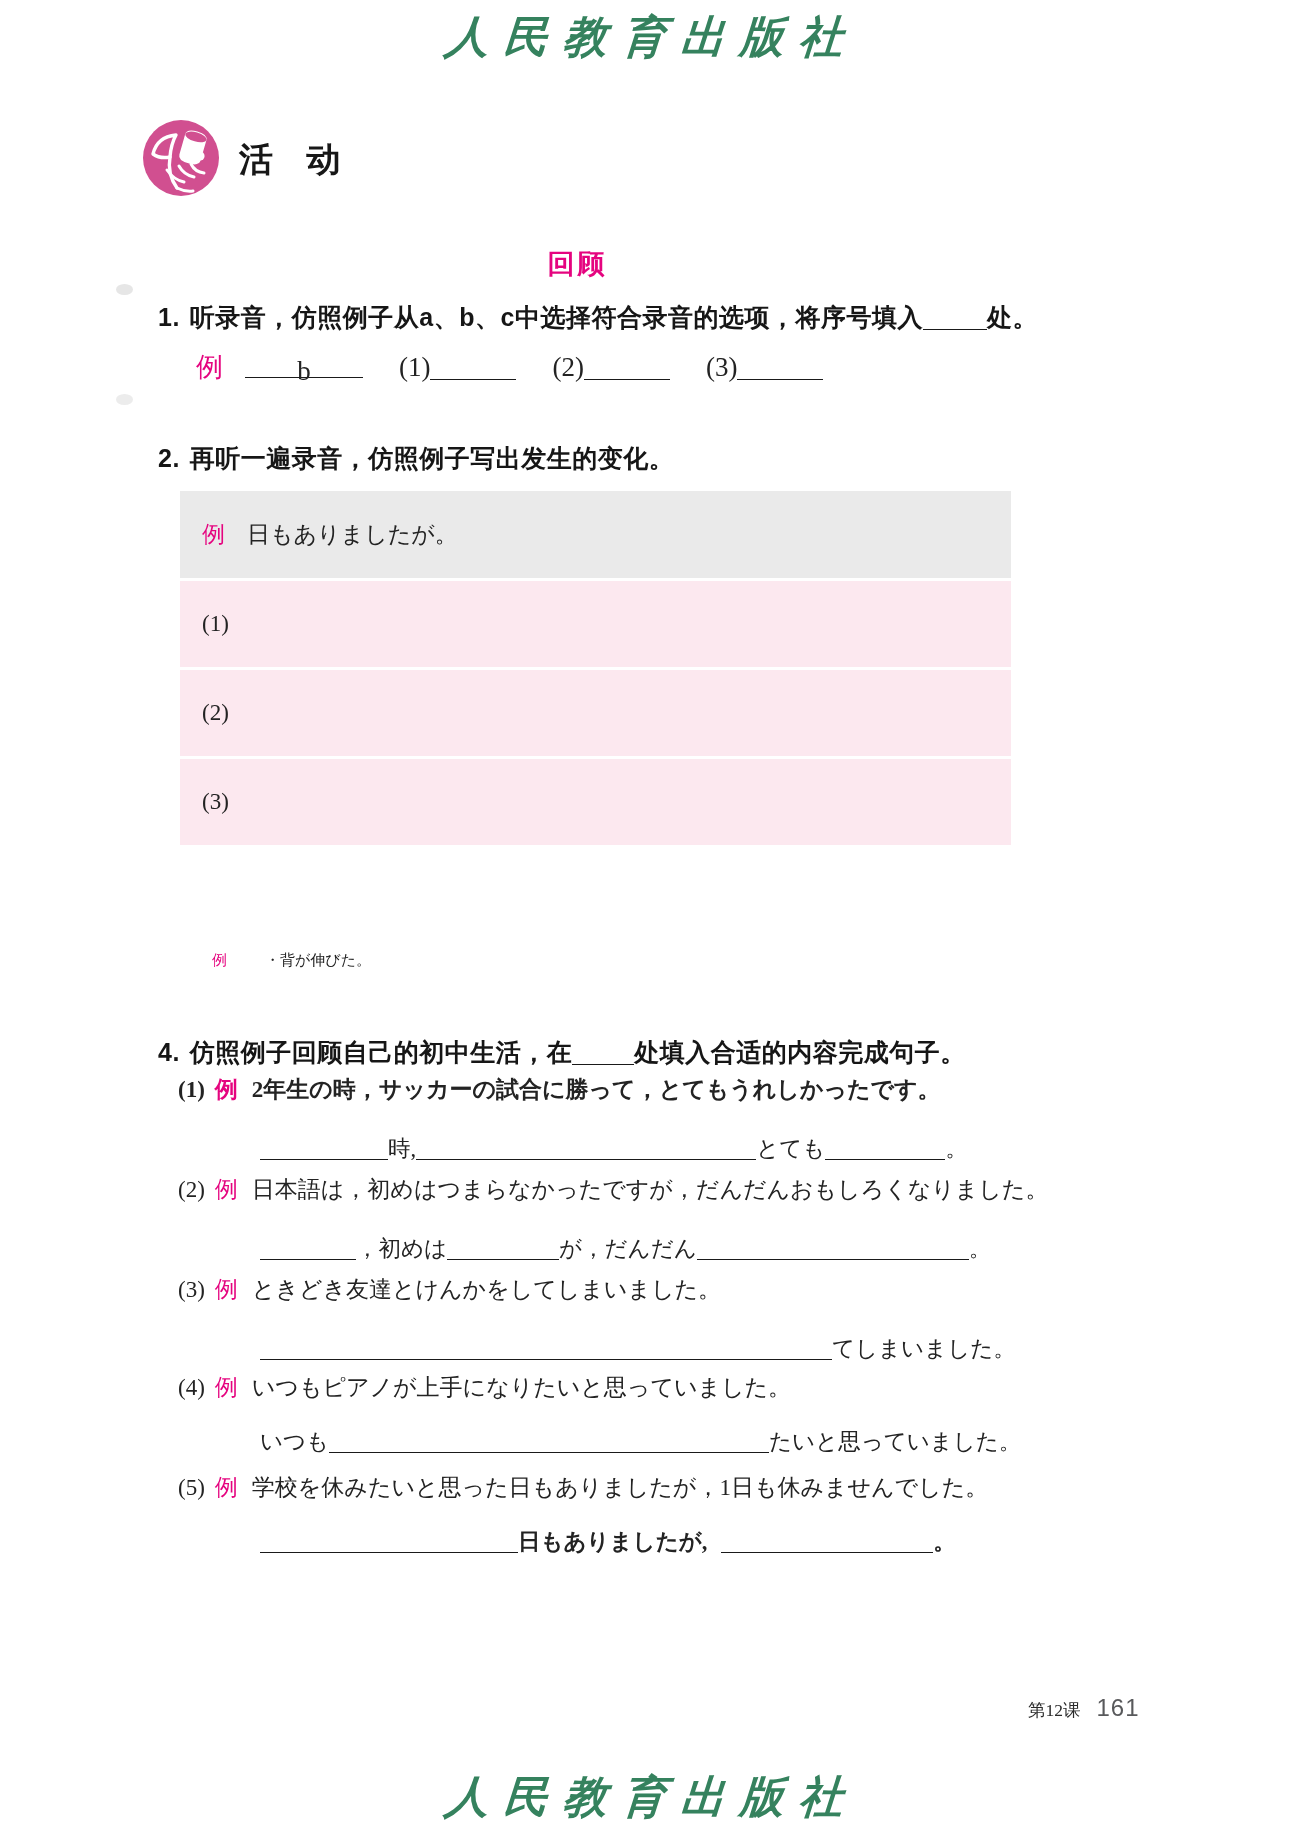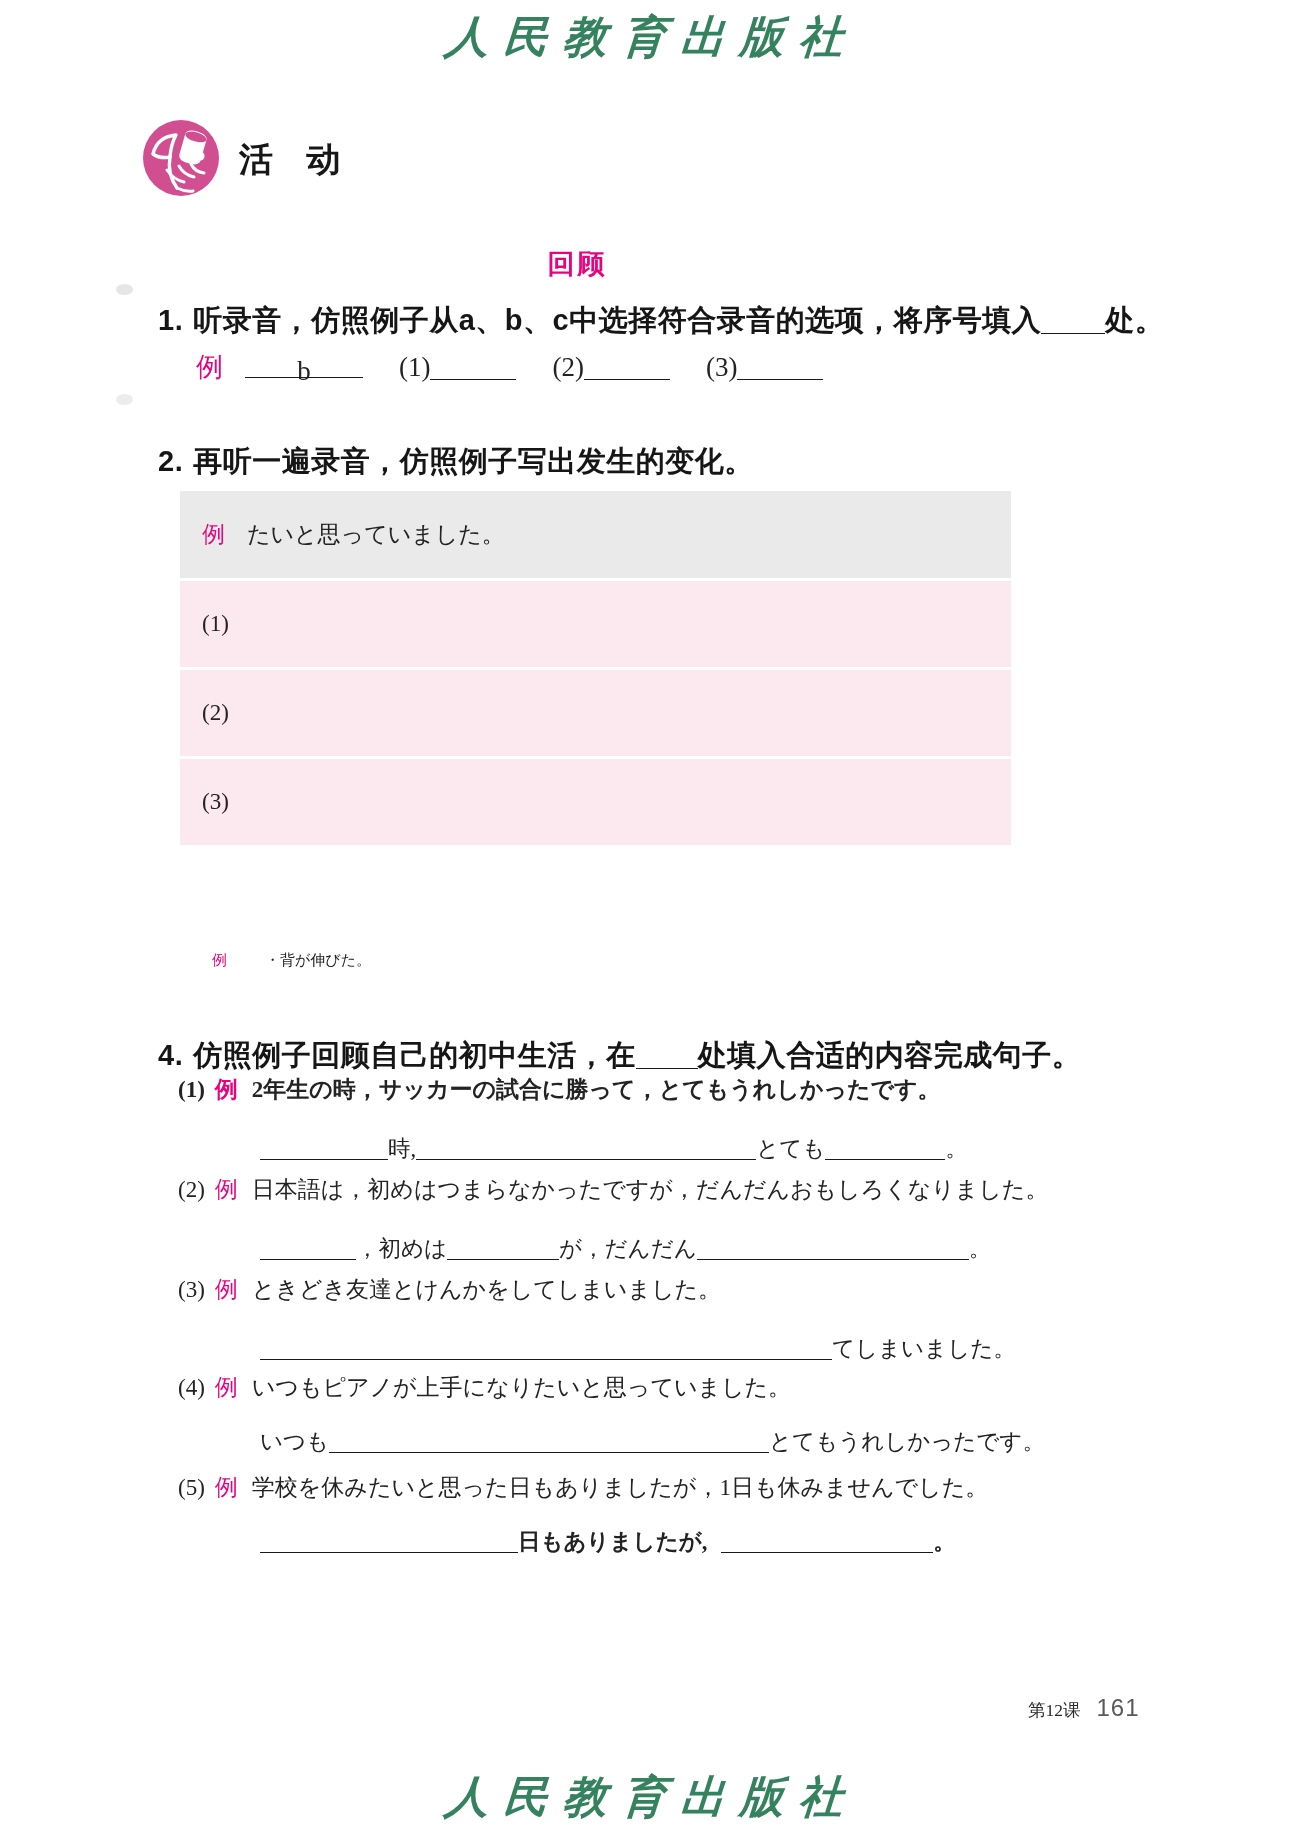--- a/index.html
+++ b/index.html
@@ -18,21 +18,21 @@
   .margin-dot { position:absolute; background:#e6e6e6; border-radius:50%; }
   .dot1 { left:116px; top:284px; width:17px; height:11px; }
   .dot2 { left:116px; top:394px; width:17px; height:11px; background:#ececec; }
 
   .activity { position:absolute; left:143px; top:120px; display:flex; align-items:center; }
   .activity .title { margin-left:20px; font-size:34px; font-weight:bold; letter-spacing:12px; color:#171717; }
 
   .huigu { position:absolute; left:145px; top:246px; width:865px; text-align:center;
     font-size:27px; font-weight:bold; letter-spacing:3px; color:#e5047f; }
 
-  .instr { position:absolute; font-size:29px; font-weight:bold; color:#161616; letter-spacing:0.5px; white-space:nowrap; }
+  .instr { position:absolute; font-size:25px; font-weight:bold; color:#161616; letter-spacing:0.5px; white-space:nowrap; }
   .instr .num { margin-right:10px; }
   .mag { color:#e5047f; }
 
   .bl { display:inline-block; border-bottom:1.7px solid #1a1a1a; height:22px; vertical-align:-4px; }
 
   .ex1-example { position:absolute; left:196px; top:349px; font-family:"Liberation Serif","DejaVu Serif",serif;
     font-size:27px; color:#232323; white-space:nowrap; }
   .ex1-example .ans-blank { width:118px; text-align:center; margin-left:22px; }
   .ex1-example .grp { margin-left:36px; }
   .ex1-example .grp .bl { width:86px; }
@@ -95,21 +95,21 @@
   <div class="ex1-example">
     <span class="mag">例</span><span class="bl ans-blank"><span>b</span></span><span class="grp"><span>(1)</span><span class="bl"></span></span><span class="grp"><span>(2)</span><span class="bl"></span></span><span class="grp"><span>(3)</span><span class="bl"></span></span>
   </div>
 
   <div class="instr" style="left:158px; top:442px;">
     <span class="num">2.</span><span>再听一遍录音，仿照例子写出发生的变化。</span>
   </div>
   <div class="boxes">
     <div class="box gray">
       <span class="ex-label mag">例</span>
-      <span>たいと思っていました。</span>
+      <span>日もありましたが。</span>
     </div>
     <div class="box pink">
       <span>(1)</span>
     </div>
     <div class="box pink">
       <span>(2)</span>
     </div>
     <div class="box pink">
       <span>(3)</span>
     </div>
@@ -141,21 +141,21 @@
     <span class="idx">(3)</span><span class="ex-label mag">例</span><span>ときどき友達とけんかをしてしまいました。</span>
   </div>
   <div class="ansline" style="top:1333px;">
     <span class="bl" style="width:572px;"></span><span>てしまいました。</span>
   </div>
 
   <div class="sub" style="top:1372px;">
     <span class="idx">(4)</span><span class="ex-label mag">例</span><span>いつもピアノが上手になりたいと思っていました。</span>
   </div>
   <div class="ansline" style="top:1426px;">
-    <span>いつも</span><span class="bl" style="width:440px;"></span><span>とてもうれしかったです。</span>
+    <span>いつも</span><span class="bl" style="width:440px;"></span><span>たいと思っていました。</span>
   </div>
 
   <div class="sub" style="top:1472px;">
     <span class="idx">(5)</span><span class="ex-label mag">例</span><span>学校を休みたいと思った日もありましたが，1日も休みませんでした。</span>
   </div>
   <div class="ansline" style="top:1526px;font-weight:bold;">
     <span class="bl" style="width:258px;"></span><span>日もありましたが,</span><span class="bl" style="width:212px; margin-left:14px;"></span><span>。</span>
   </div>
 
   <div class="footer">

